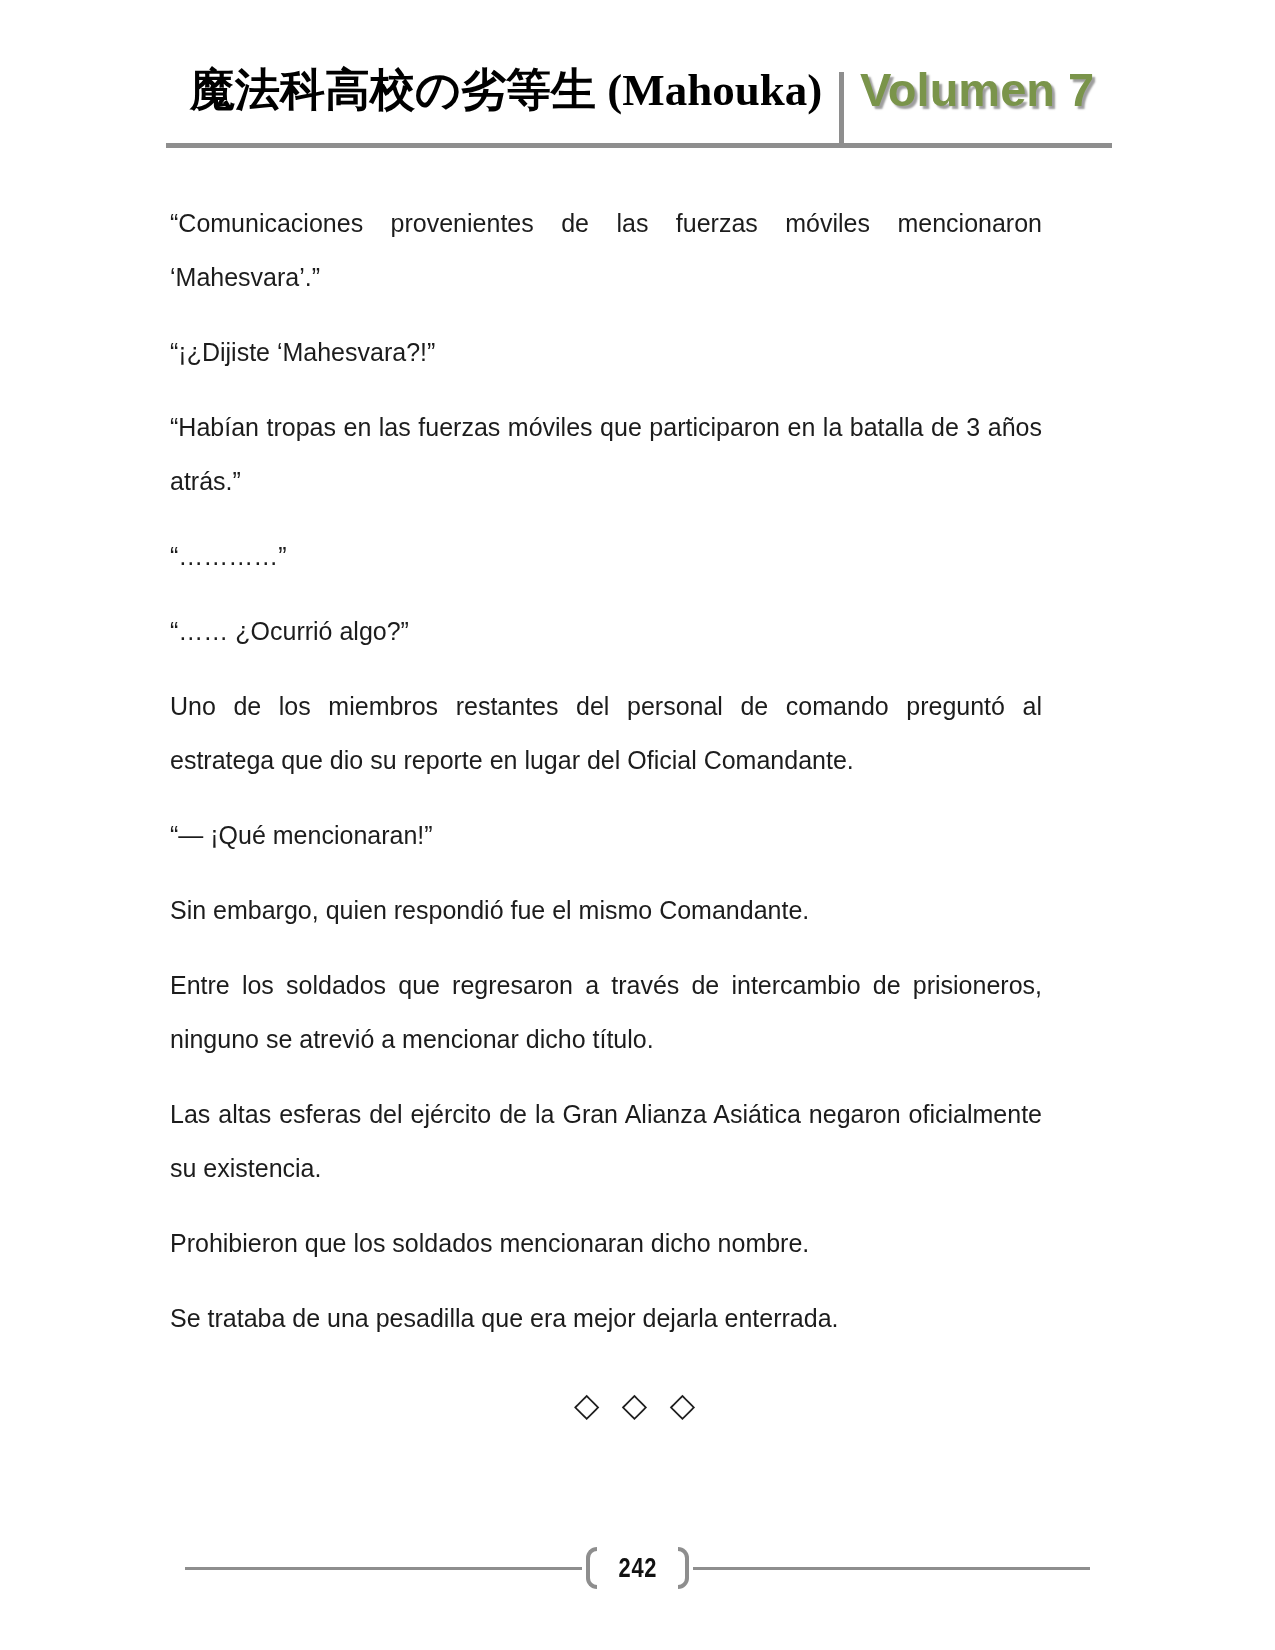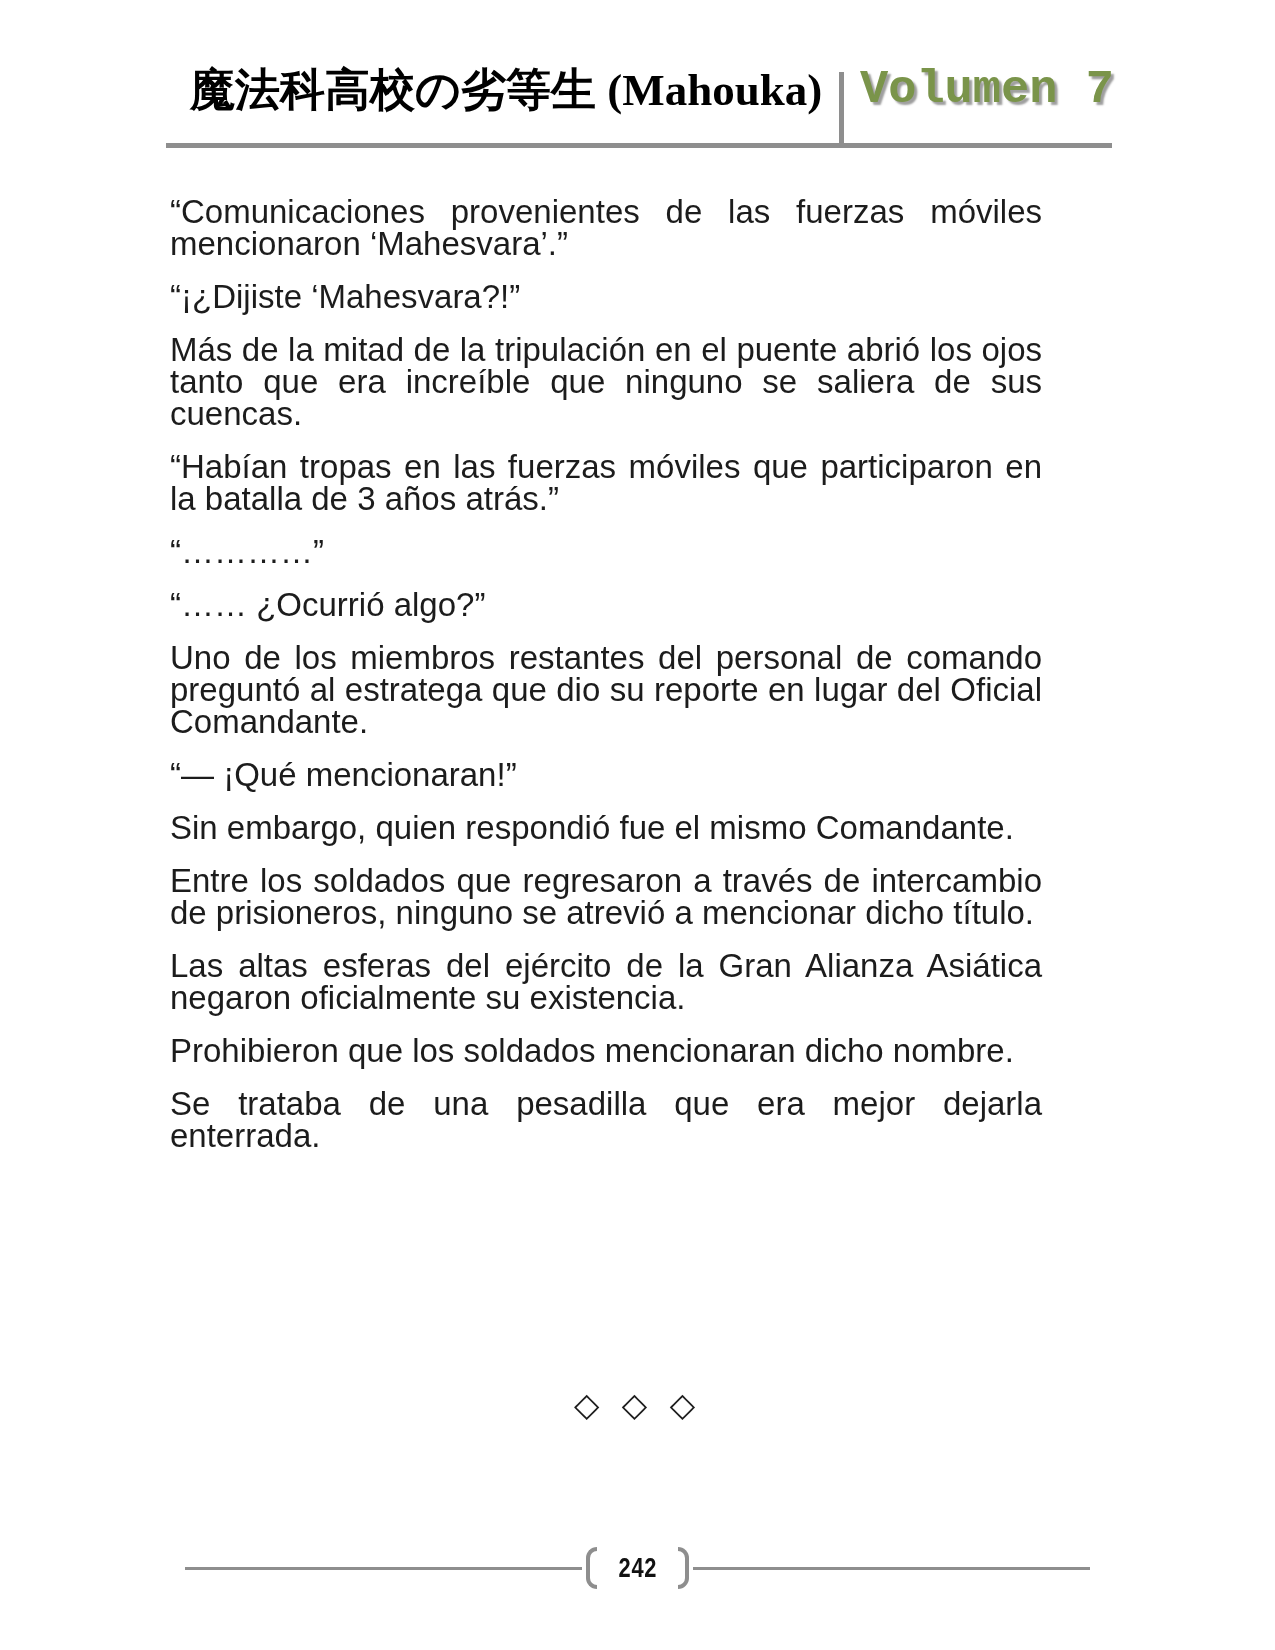--- a/index.html
+++ b/index.html
@@ -17,36 +17,36 @@
     font-family:"Liberation Serif", serif;
     font-weight:bold;font-size:45px;line-height:1.1;
     color:#000000;white-space:nowrap;
   }
   .header-vbar{
     position:absolute;left:839px;top:72px;
     width:5px;height:71px;background:#8e8e8e;
   }
   .header-volume{
     position:absolute;left:860px;top:64px;
-    font-family:Liberation Mono, monospace;
+    font-family:Liberation Sans, sans-serif;
     font-weight:bold;font-size:47px;line-height:1.1;
     text-shadow:3px 3px 2px #9e9e9e;
     white-space:nowrap;
   }
   .header-rule{
     position:absolute;left:166px;top:143px;
     width:946px;height:5px;background:#8e8e8e;
   }
   
   .body-text{
     position:absolute;left:170px;top:196px;width:875px;
   }
   .para{
     margin:0 3px 21px 0;
-    font-size:33px;line-height:32px;
+    font-size:25px;line-height:54px;
     text-align:justify;
     color:#1c1c1c;
   }
   .section-break{
     position:absolute;left:0;top:1385px;width:1275px;
     text-align:center;
     font-family:"DejaVu Sans", sans-serif;
     font-size:33px;color:#1c1c1c;
     letter-spacing:6px;
   }
@@ -83,21 +83,20 @@
 
   <div class="header-vbar"></div>
 
   <div class="header-volume" style="color: rgb(122, 148, 74);">Volumen 7</div>
 
   <div class="header-rule"></div>
 
   <div class="body-text">
       <p class="para">“Comunicaciones provenientes de las fuerzas móviles mencionaron ‘Mahesvara’.”</p>
       <p class="para">“¡¿Dijiste ‘Mahesvara?!”</p>
-      <p class="para">Más de la mitad de la tripulación en el puente abrió los ojos tanto que era increíble que ninguno se saliera de sus cuencas.</p>
       <p class="para">“Habían tropas en las fuerzas móviles que participaron en la batalla de 3 años atrás.”</p>
       <p class="para">“…………”</p>
       <p class="para">“…… ¿Ocurrió algo?”</p>
       <p class="para">Uno de los miembros restantes del personal de comando preguntó al estratega que dio su reporte en lugar del Oficial Comandante.</p>
       <p class="para">“— ¡Qué mencionaran!”</p>
       <p class="para">Sin embargo, quien respondió fue el mismo Comandante.</p>
       <p class="para">Entre los soldados que regresaron a través de intercambio de prisioneros, ninguno se atrevió a mencionar dicho título.</p>
       <p class="para">Las altas esferas del ejército de la Gran Alianza Asiática negaron oficialmente su existencia.</p>
       <p class="para">Prohibieron que los soldados mencionaran dicho nombre.</p>
       <p class="para">Se trataba de una pesadilla que era mejor dejarla enterrada.</p>

